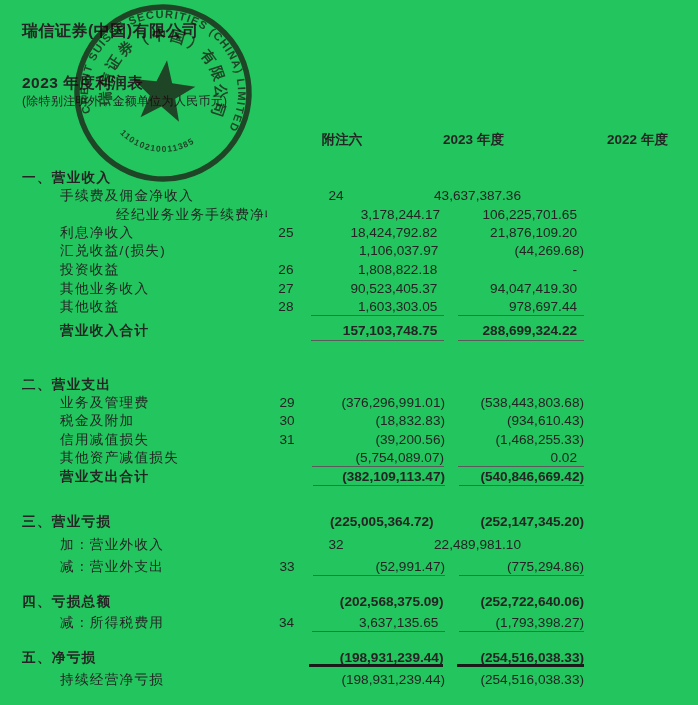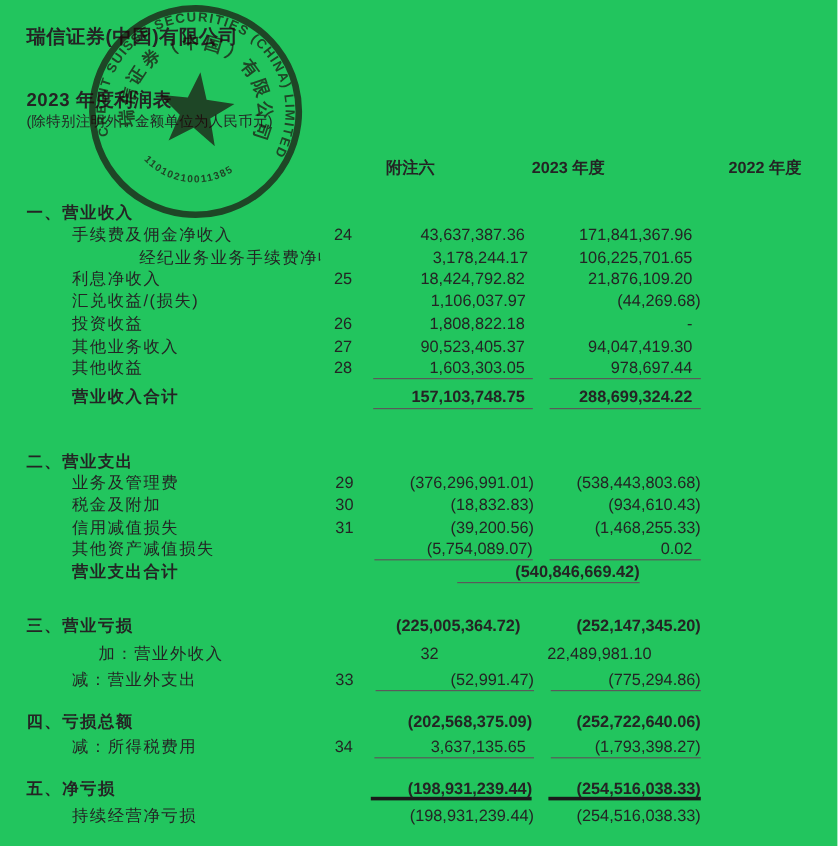--- a/index.html
+++ b/index.html
@@ -55,21 +55,20 @@
       <div class="row b">
         <div class="lbl i0">一、营业收入</div>
         <div class="note"></div>
         <div class="val v1"></div>
         <div class="val v2"></div>
       </div>
       <div class="row">
         <div class="lbl i1">手续费及佣金净收入</div>
         <div class="note">24</div>
         <div class="val v1 np">43,637,387.36</div>
-        <div class="val v2 np">171,841,367.96</div>
       </div>
       <div class="row">
         <div class="lbl i2">经纪业务业务手续费净收入</div>
         <div class="note"></div>
         <div class="val v1 np">3,178,244.17</div>
         <div class="val v2 np">106,225,701.65</div>
       </div>
       <div class="row">
         <div class="lbl i1">利息净收入</div>
         <div class="note">25</div>
@@ -132,29 +131,30 @@
       </div>
       <div class="row">
         <div class="lbl i1">其他资产减值损失</div>
         <div class="note"></div>
         <div class="val v1 ul">(5,754,089.07)</div>
         <div class="val v2 ul np">0.02</div>
       </div>
       <div class="row b" style="margin-top: 1px;">
         <div class="lbl i1">营业支出合计</div>
         <div class="note"></div>
+        <div class="val v1 ul">(382,109,113.47)</div>
         <div class="val v2 ul">(540,846,669.42)</div>
       </div>
       <div class="row b" style="margin-top: 27px; gap: 32px;">
         <div class="lbl i0">三、营业亏损</div>
         <div class="note"></div>
         <div class="val v1">(225,005,364.72)</div>
         <div class="val v2">(252,147,345.20)</div>
       </div>
-      <div class="row" style="margin-top: 4px; padding-left: 22px;">
+      <div class="row" style="margin-top: 4px;">
         <div class="lbl i1">加：营业外收入</div>
         <div class="note">32</div>
         <div class="val v1 np">22,489,981.10</div>
       </div>
       <div class="row" style="margin-top: 4px;">
         <div class="lbl i1">减：营业外支出</div>
         <div class="note">33</div>
         <div class="val v1 ul">(52,991.47)</div>
         <div class="val v2 ul">(775,294.86)</div>
       </div>

